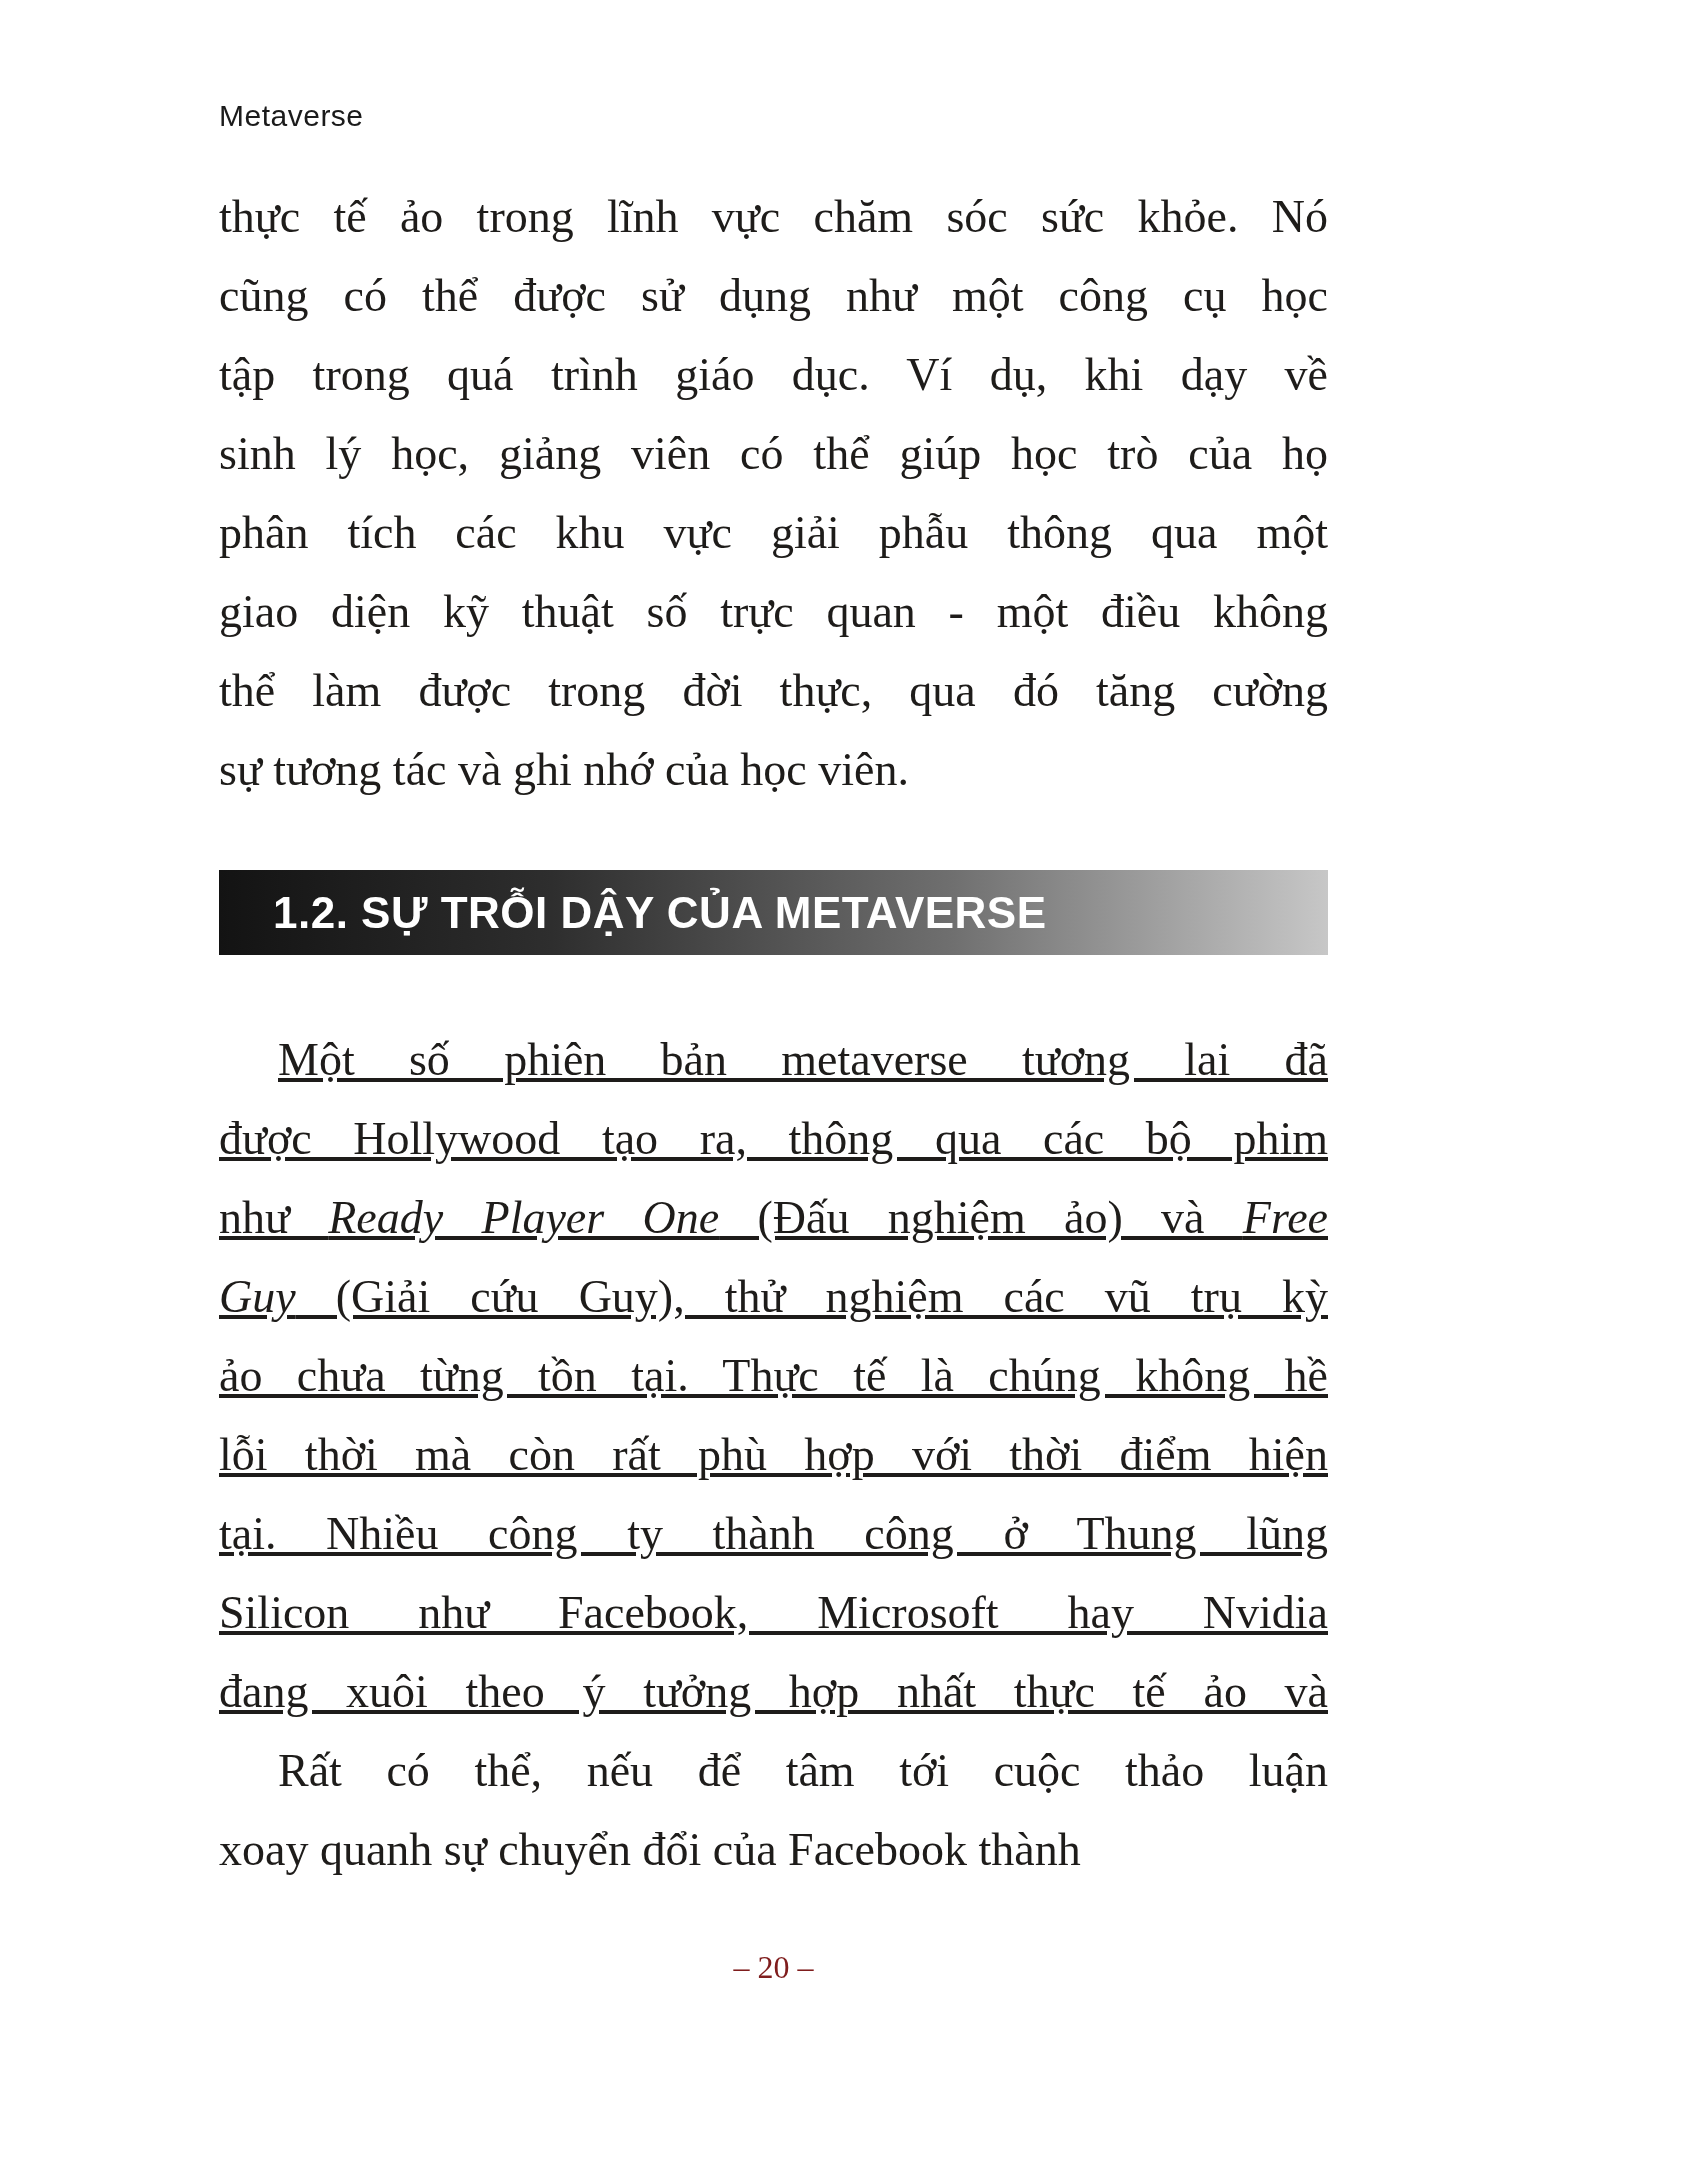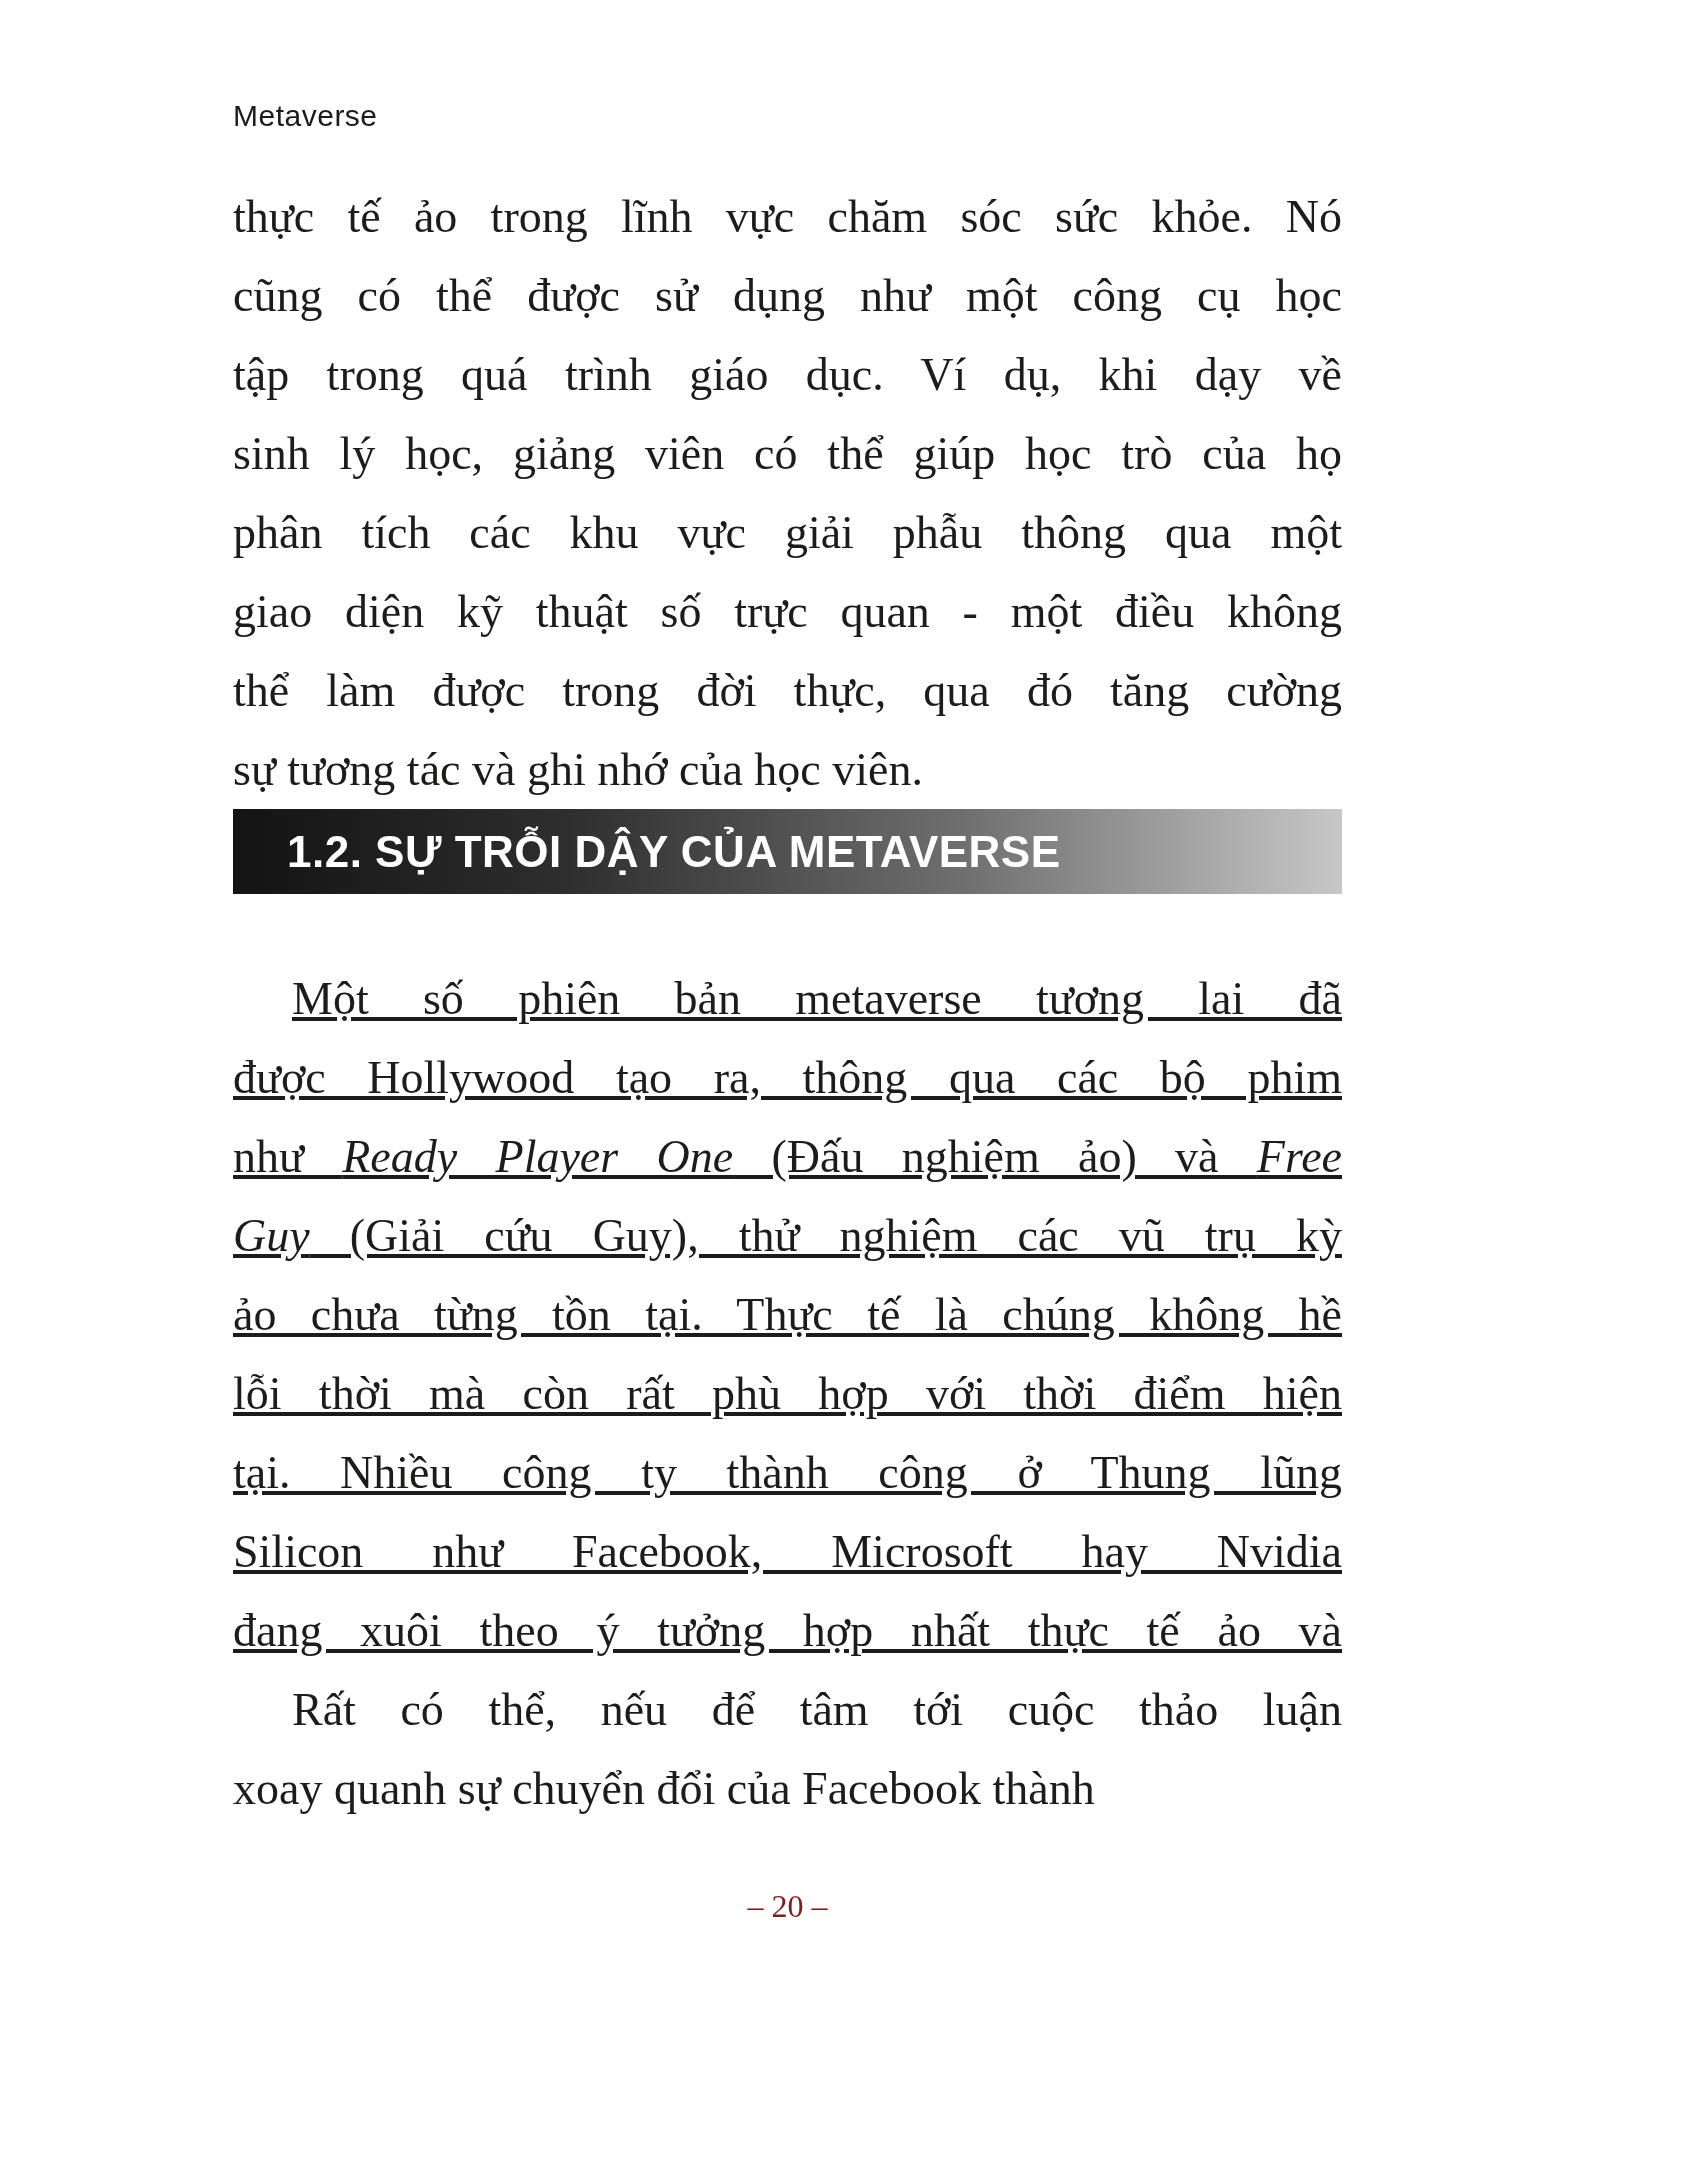--- a/index.html
+++ b/index.html
@@ -11,21 +11,21 @@
     position: relative;
     width: 1683px;
     height: 2178px;
     background: #ffffff;
     overflow: hidden;
     font-family: "Liberation Serif", "DejaVu Serif", serif;
     color: #1e1c1a;
   }
   .column {
     position: absolute;
-    left: 233px;
+    left: 219px;
     top: 99px;
     width: 1109px;
   }
   .running-header {
     font-family: "Liberation Sans", "DejaVu Sans", sans-serif;
     font-size: 30px;
     font-weight: 500;
     color: #1b1b1b;
     letter-spacing: 0.5px;
     margin-bottom: 44px;
@@ -43,20 +43,21 @@
   .tline-last {
     text-align-last: left;
   }
   .tline-indent {
     text-indent: 59px;
   }
   .it {
     font-style: italic;
   }
   .section-bar {
+    margin-top: 61px;
     height: 85px;
     width: 100%;
     background: linear-gradient(90deg, #131313 0%, #2e2e2e 30%, #6f6f6f 66%, #c7c7c7 100%);
     display: flex;
     align-items: center;
     box-sizing: border-box;
     padding-left: 54px;
   }
   .section-bar .heading-text {
     font-family: "Liberation Sans", "DejaVu Sans", sans-serif;

